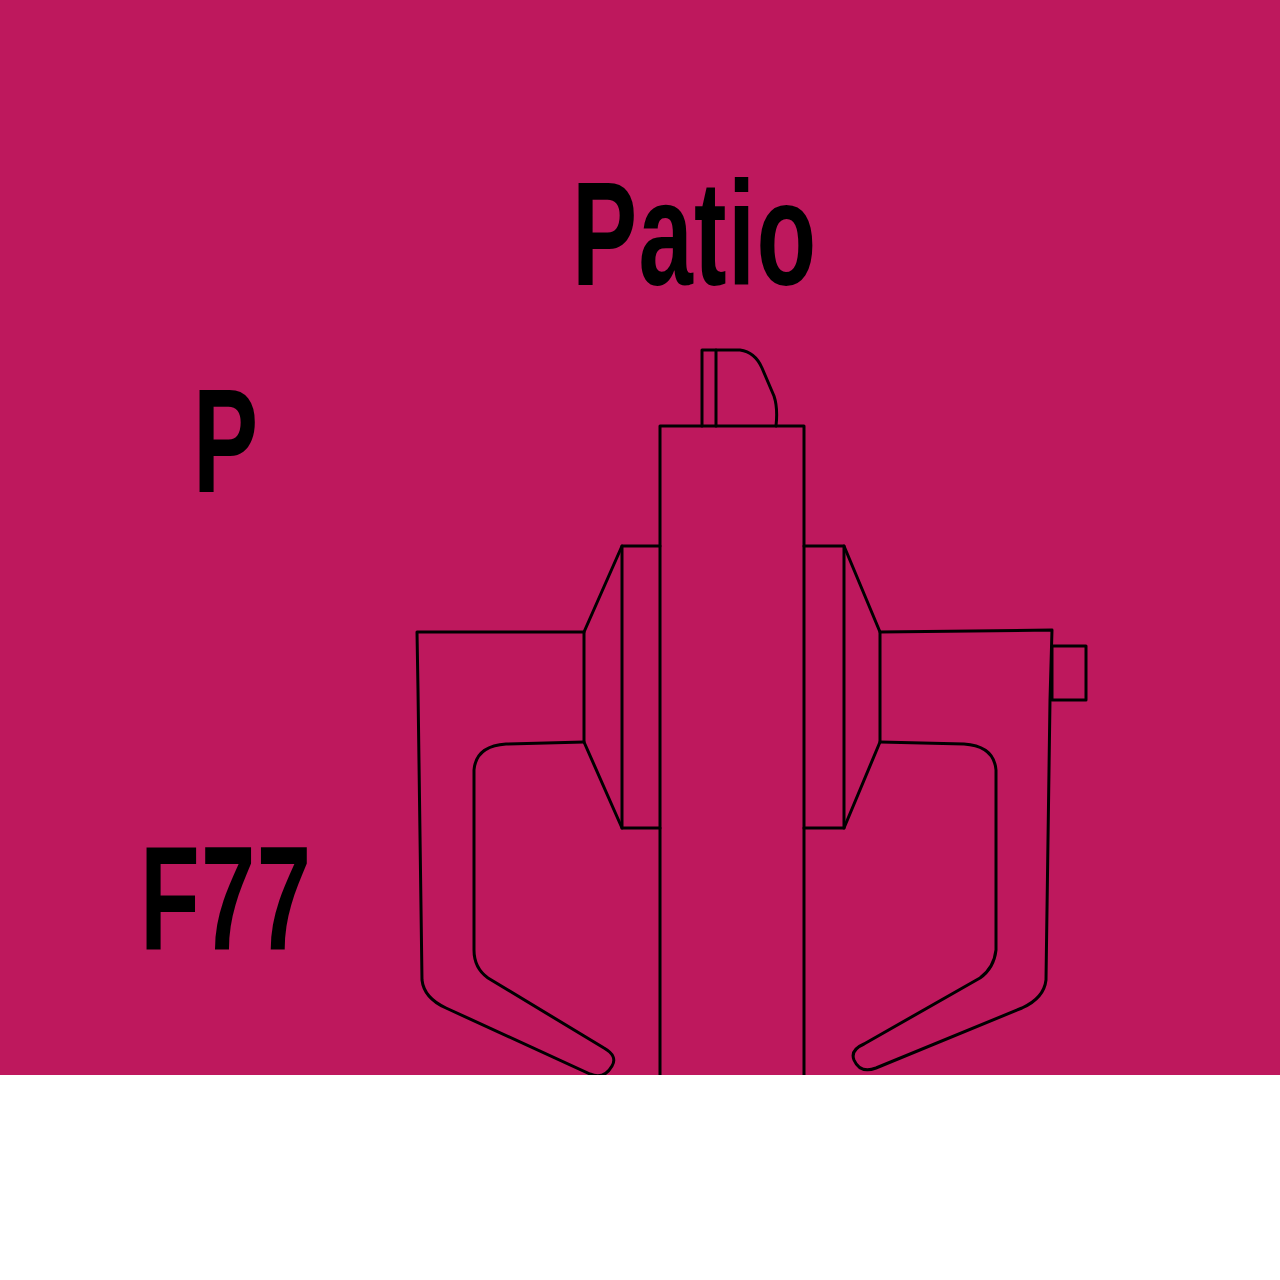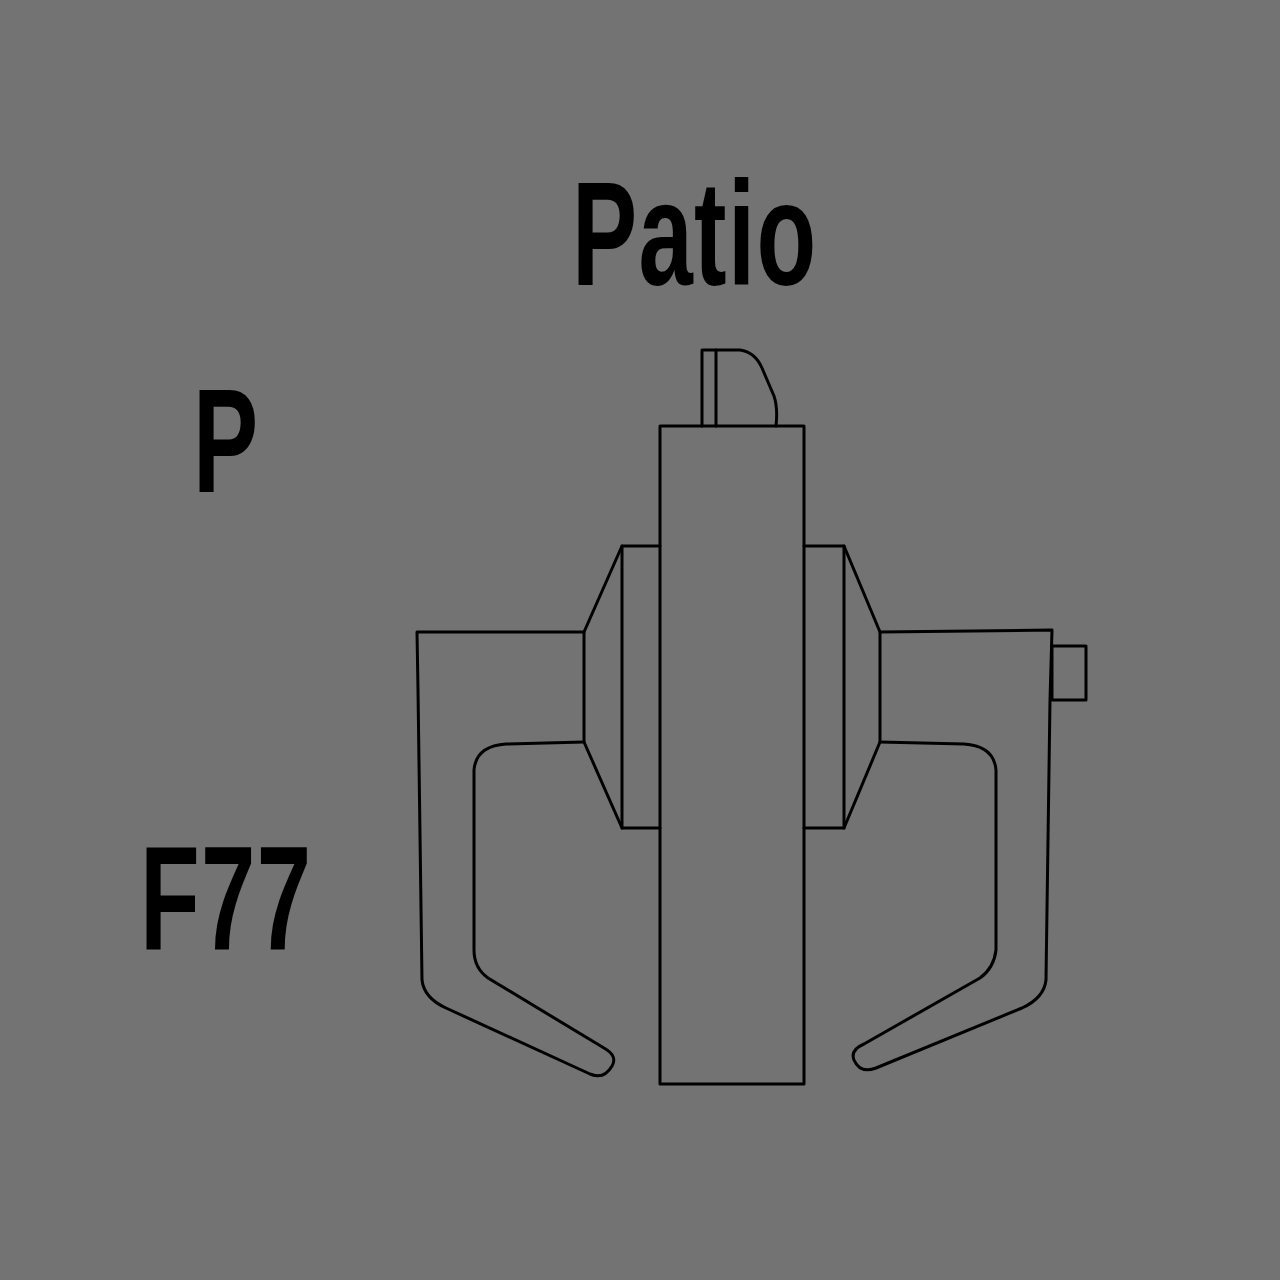--- a/index.html
+++ b/index.html
@@ -1,16 +1,16 @@
 <!DOCTYPE html>
 <html><head>
   <meta charset="utf-8">
   <style>
     html, body { margin: 0; padding: 0; background: #ffffff; }
-    .canvas { position: relative; width: 1280px; height: 1280px; background: #737373; overflow: hidden; }
+    .canvas { position: relative; width: 1280px; height: 1075px; background: #be185d; overflow: hidden; }
     .label {
       position: absolute;
       font-family: "Liberation Sans", "DejaVu Sans", sans-serif;
       font-weight: bold;
       color: #000000;
       line-height: 1;
       transform-origin: left top;
       white-space: nowrap;
     }
     .title-label { left: 572px; top: 160px; font-size: 148px; transform: scaleX(0.66); letter-spacing: 2px; }

